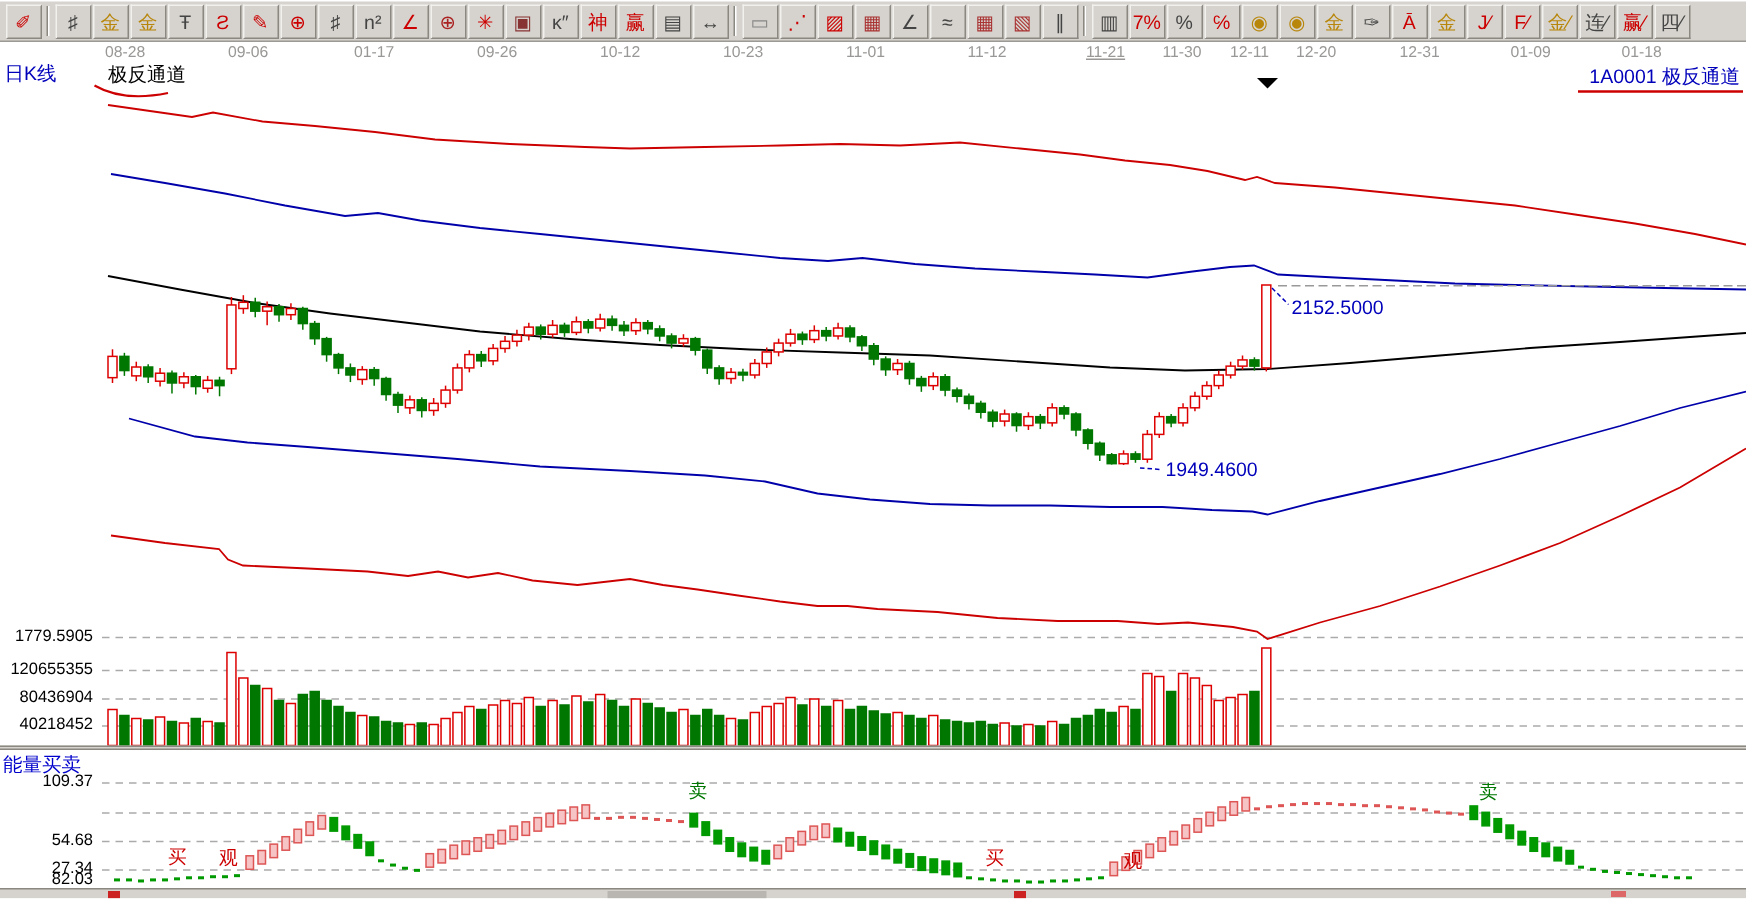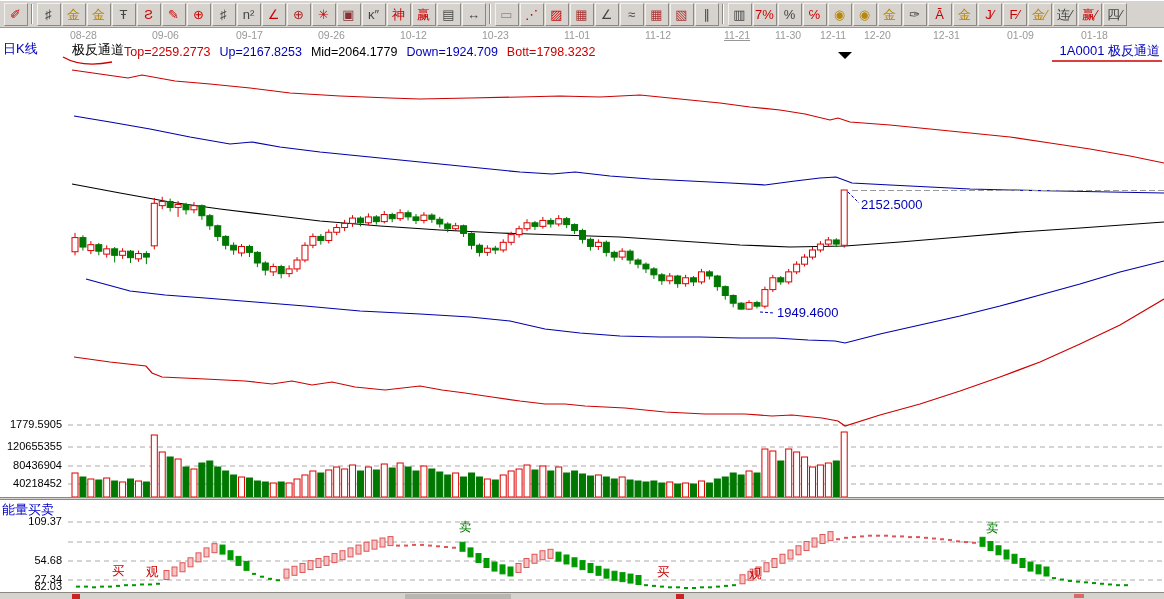--- a/index.html
+++ b/index.html
@@ -636,37 +636,36 @@
         <text x="777" y="317" fill="#0000bb" font-size="13">1949.4600</text>
       </g>
       <polygon points="838,52 852,52 845,59" fill="#000"></polygon>
       <path d="M63,57 Q82,68 112,62" stroke="#cc0000" fill="none" stroke-width="1.4"></path>
       <line x1="1052" y1="61" x2="1162" y2="61" stroke="#cc0000" stroke-width="1.6"></line>
     </svg>
 
   <div class="lbl dates" id="dates" style="top:29px;left:0;height:12px;width:1164px;">
       <span style="left: 70px;">08-28</span>
       <span style="left: 152px;">09-06</span>
-      <span style="left: 236px;">09-17</span>
+      <span style="left: 236px;">01-17</span>
       <span style="left: 318px;">09-26</span>
       <span style="left: 400px;">10-12</span>
       <span style="left: 482px;">10-23</span>
       <span style="left: 564px;">11-01</span>
       <span style="left: 645px;">11-12</span>
       <span style="left: 724px; text-decoration: underline;">11-21</span>
       <span style="left: 775px;">11-30</span>
       <span style="left: 820px;">12-11</span>
       <span style="left: 864px;">12-20</span>
       <span style="left: 933px;">12-31</span>
       <span style="left: 1007px;">01-09</span>
       <span style="left: 1081px;">01-18</span>
     </div>
   <div class="lbl" style="top:40px;left:3px;color:#0000bb;font-size:13px;">日K线</div>
   <div class="lbl" style="top:41px;left:72px;color:#000;font-size:13px;">极反通道</div>
-  <div class="lbl params" id="params" style="top:42px;left:124px;"><span style="color: rgb(204, 0, 0);">Top=2259.2773</span><span style="color: rgb(0, 0, 187);">Up=2167.8253</span><span style="color: rgb(0, 0, 0);">Mid=2064.1779</span><span style="color: rgb(0, 0, 187);">Down=1924.709</span><span style="color: rgb(204, 0, 0);">Bott=1798.3232</span></div>
   <div class="lbl" style="top:42px;right:4px;color:#0000bb;font-size:13px;">1A0001 极反通道</div>
 
   <div class="axlabs" id="axlabs">
       <div style="top: 418px; left: 0px;">1779.5905</div>
       <div style="top: 440px; left: 0px;">120655355</div>
       <div style="top: 459px; left: 0px;">80436904</div>
       <div style="top: 477px; left: 0px;">40218452</div>
       <div style="top: 515px; left: 0px;">109.37</div>
       <div style="top: 535px; left: 0px; margin-top: 45px;">82.03</div>
       <div style="top: 554px; left: 0px; padding-left: 16px;">54.68</div>

